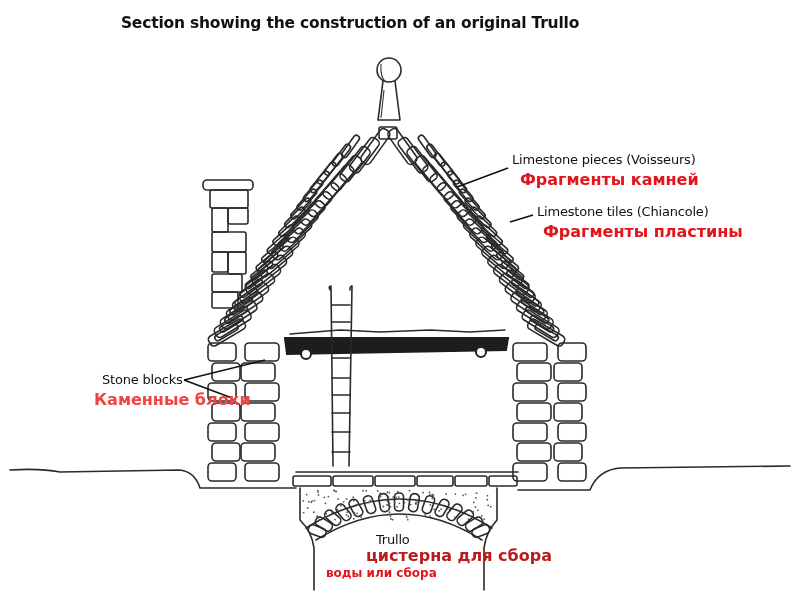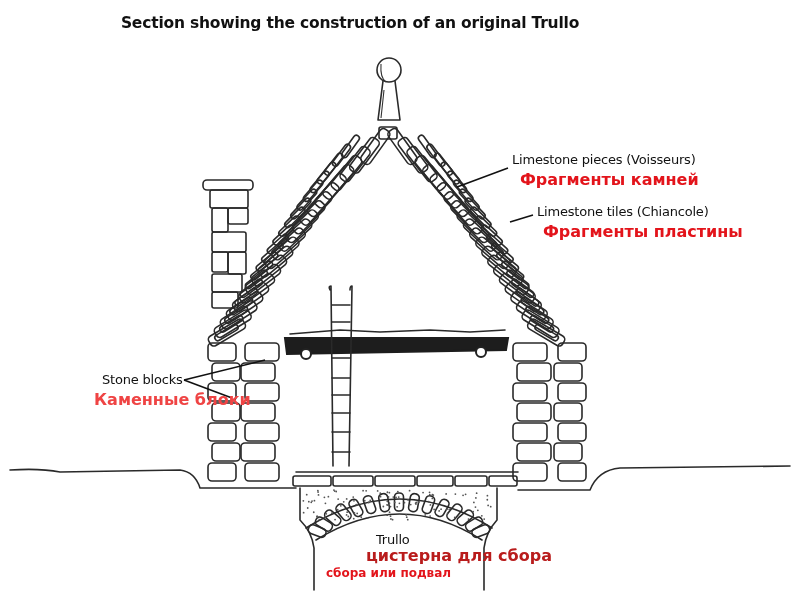--- a/index.html
+++ b/index.html
@@ -347,13 +347,13 @@
 <div class="ru" style="left:520px; top:170px; color:#e3141b;">Фрагменты камней</div>
 
 <div class="label" style="left:537px; top:204px;text-align:right;">Limestone tiles (Chiancole)</div>
 <div class="ru" style="left:543px; top:222px; color:#e3141b;">Фрагменты пластины</div>
 
 <div class="label" style="left:102px; top:372px;">Stone blocks</div>
 <div class="ru" style="left:94px; top:390px; color:#ef4444;text-align:right;">Каменные блоки</div>
 
 <div class="label" style="left:376px; top:532px;">Trullo</div>
 <div class="ru" style="left:326px; top:546px; color:#b91c1c; font-size:16px;margin-left:40px;">цистерна для сбора</div>
-<div class="ru" style="left:326px; top:566px; color:#e3141b; font-size:12px;">сбора или подвал</div>
+<div class="ru" style="left:326px; top:566px; color:#e3141b; font-size:12px;">воды или сбора</div>
 
 </body></html>

